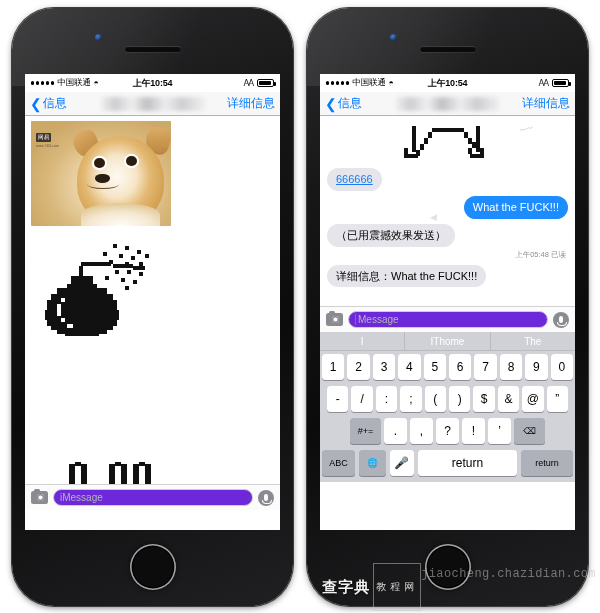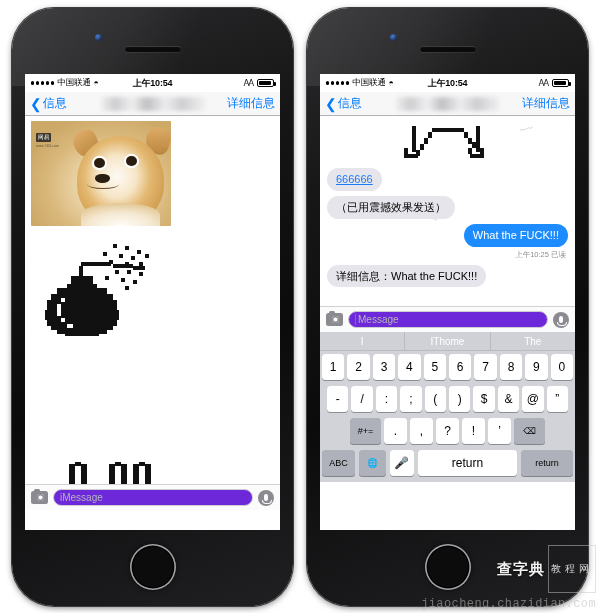--- a/index.html
+++ b/index.html
@@ -227,21 +227,21 @@
   .k-abc { width:33px; }
   .k-globe { width:27px; }
   .k-mic { width:24px; background:#fff; }
   .k-space { flex:1 !important; }
   .k-return { width:52px; }
   .glyph-del { font-size:12px; }
 
   
   .watermark {
     position:absolute; right:4px; bottom:2px; z-index:50;
-    display:flex; flex-direction:column; align-items:flex-end;
+    display:flex; flex-direction:row; align-items:flex-start;
   }
   .wm-row { display:flex; align-items:center; gap:3px; }
   .wm-cn { font-size:15px; font-weight:bold; color:#f2f2f2; letter-spacing:1px; text-shadow:0 1px 2px rgba(0,0,0,.65); }
   .wm-box { font-size:10px; color:#cfcfcf; letter-spacing:4px; border:1px solid rgba(200,200,200,.5); padding:16px 2px; }
   .wm-url { font-size:12px; color:rgba(190,190,190,.55); letter-spacing:.4px; margin-top:4px;font-family:Liberation Mono, monospace; }
 </style>
 </head>
 <body>
 
 <div class="stage">
@@ -446,29 +446,29 @@
 
         <div class="ghost1">〜〜</div>
         <div class="ghost2">◀</div>
 
         <div class="row in">
           <div class="bubble in">
             <span class="link">666666</span>
           </div>
         </div>
 
+        <div class="row out">
+          <div class="bubble out">What the FUCK!!!</div>
+        </div>
+
         <div class="row in">
           <div class="bubble in">（已用震撼效果发送）</div>
         </div>
 
-        <div class="row out">
-          <div class="bubble out">What the FUCK!!!</div>
-        </div>
-
-        <div class="ts">上午10:25 已读</div>
+        <div class="ts">上午05:48 已读</div>
 
         <div class="row in">
           <div class="bubble in">详细信息：What the FUCK!!!</div>
         </div>
 
       </div>
 
       <div class="inputbar">
         <div class="cam-icon">
           <div class="cam-bump"></div>

